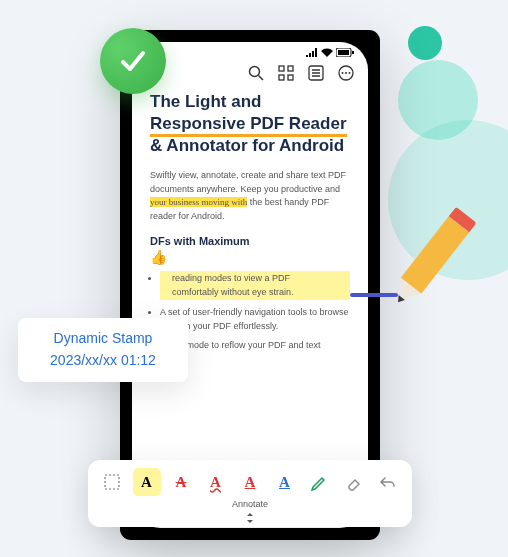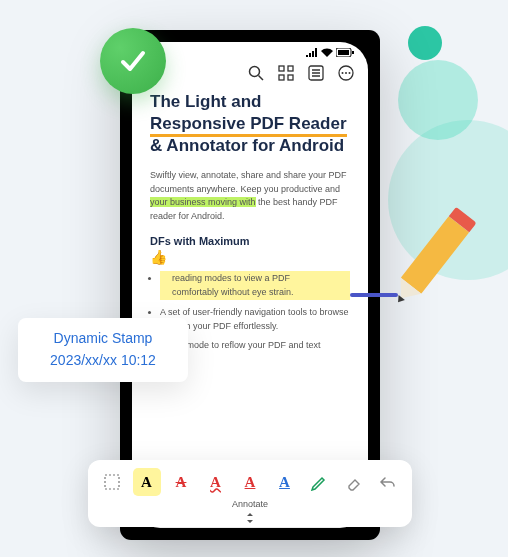--- a/index.html
+++ b/index.html
@@ -18,21 +18,21 @@
 .status-bar svg { display:block; }
 
 .top-icons { display:flex; justify-content:flex-end; gap:14px; padding:6px 14px 10px; }
 .top-icons svg { display:block; }
 
 .content { padding:0 18px 8px; flex:1; overflow:hidden; }
 .title { font-size:17px; font-weight:700; color:#1b2b4a; line-height:1.3; margin-bottom:12px; }
 .title .seg1 { display:inline; }
 .title .seg2 { border-bottom:3px solid #f5a623; padding-bottom:1px; }
 .para { font-size:9px; color:#555; line-height:1.5; margin-bottom:12px; }
-.para .hl { background:#bef264; }
+.para .hl { background:#fde047;font-family:Liberation Serif, serif; }
 .subhead { font-size:11px; font-weight:700; color:#1b2b4a; margin-bottom:2px; }
 .thumb { font-size:14px; margin:2px 0 6px; }
 .bullets { font-size:9px; color:#555; line-height:1.5; padding-left:10px; }
 .bullets li { list-style:disc; margin-bottom:6px; }
 .bullets li.hl { background:#fff59d; display:list-item; padding:1px 12px; }
 
 
 .stamp { position:absolute; left:18px; top:318px; background:#fff; border-radius:8px; padding:12px 18px 14px; box-shadow:0 10px 30px rgba(0,0,0,.1); text-align:center; min-width:170px; }
 .stamp-title { color:#2a6fd6; font-size:14px; font-weight:500; margin-bottom:6px; }
 .stamp-time { color:#2a6fd6; font-size:14px; }
@@ -100,42 +100,42 @@
           <circle cx="4.5" cy="8" r="1" fill="#333"></circle>
           <circle cx="8" cy="8" r="1" fill="#333"></circle>
           <circle cx="11.5" cy="8" r="1" fill="#333"></circle>
         </svg>
     </div>
     <div class="content">
       <h1 class="title">
         <span class="seg1">The Light and </span><span class="seg2">Responsive PDF Reader</span><span class="seg3"> &amp; Annotator for Android</span>
       </h1>
       <p class="para">
-        <span>Swiftly view, annotate, share and share your PDF documents anywhere. Keep you productive and </span><span class="hl">your business moving with</span><span> the best handy PDF reader for Android.</span>
+        <span>Swiftly view, annotate, create and share text PDF documents anywhere. Keep you productive and </span><span class="hl">your business moving with</span><span> the best handy PDF reader for Android.</span>
       </p>
       <h3 class="subhead">DFs with Maximum</h3>
       <div class="thumb">👍</div>
       <ul class="bullets">
         <li class="hl">reading modes to view a PDF comfortably without eye strain.</li>
         <li>A set of user-friendly navigation tools to browse through your PDF effortlessly.</li>
         <li>Liquid mode to reflow your PDF and text</li>
       </ul>
     </div>
   </div>
 </div>
 
 <div class="check-badge">
   <svg width="32" height="32" viewBox="0 0 32 32">
       <path d="M6 17l7 7L26 8" fill="none" stroke="#fff" stroke-width="4" stroke-linecap="round" stroke-linejoin="round"></path>
     </svg>
 </div>
 
 <div class="stamp">
   <div class="stamp-title">Dynamic Stamp</div>
-  <div class="stamp-time">2023/xx/xx 10:12</div>
+  <div class="stamp-time">2023/xx/xx 01:12</div>
 </div>
 
 <div class="pencil-line"></div>
 <div class="pencil">
   <div class="pencil-body">
     <div class="pencil-eraser"></div>
     <div class="pencil-tip"></div>
     <div class="pencil-lead"></div>
   </div>
 </div>

